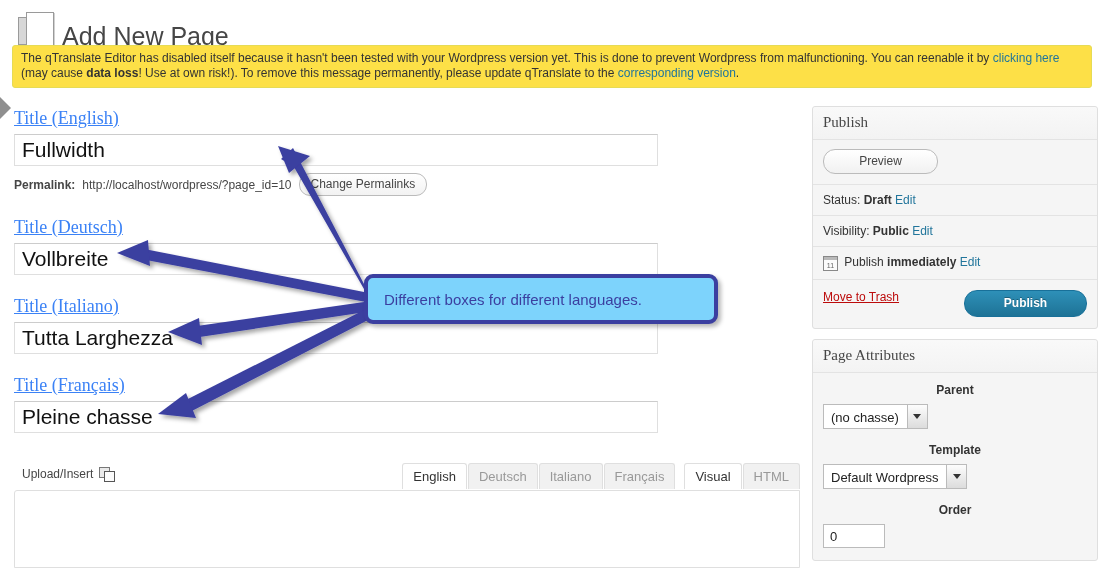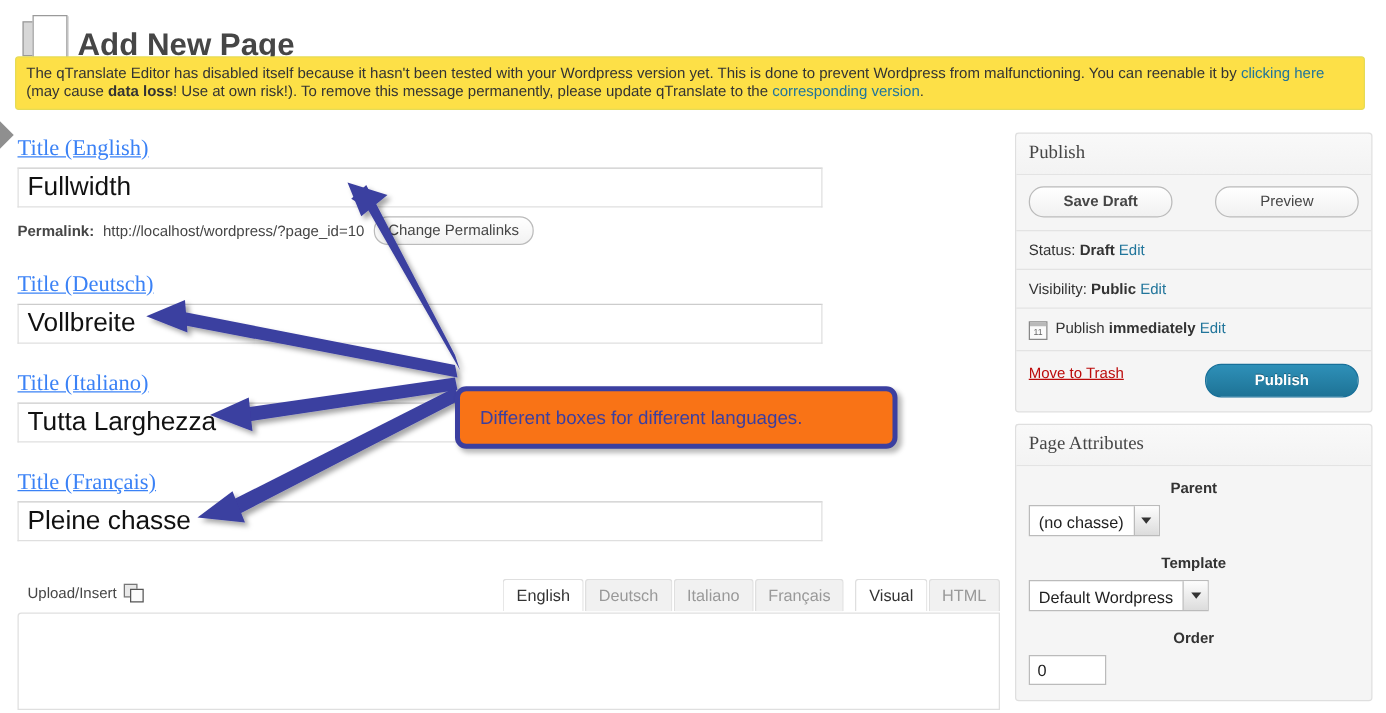--- a/index.html
+++ b/index.html
@@ -40,21 +40,21 @@
     box-shadow: 1px 1px 0 rgba(0,0,0,.18);
     padding: 3px 2px;
   }
   .page-icon .ln {
     height: 1px; background: #8d8d8d; margin: 2px 1px;
   }
   .page-icon .ln.s { width: 60%; }
   #page-title-text {
     font-family: "Liberation Sans", sans-serif;
     font-size: 25px;
-    font-weight: bold;
+    font-weight: normal;
     color: #464646;
     white-space: nowrap;
     margin-top: 16px;
   }
 
   
   #notice {
     position: absolute;
     left: 12px; top: 45px;
     width: 1080px;
@@ -308,29 +308,28 @@
   #annotation-layer {
     position: absolute; left: 0; top: 0;
     width: 1109px; height: 570px;
     pointer-events: none;
   }
   #callout {
     position: absolute;
     left: 364px; top: 274px;
     width: 354px; height: 50px;
     box-sizing: border-box;
-    background: #f97316;
+    background: #7dd3fc;
     border: 4px solid #3b3fa0;
     border-radius: 9px;
     display: flex; align-items: center;
     padding-left: 16px;
     font-size: 15px;
     color: #3b3fa0;
     box-shadow: 3px 3px 4px rgba(0,0,0,.28);
-    margin-top: 35px;
   }
 </style>
 </head>
 <body>
 
 <div id="screen">
 
   <div id="page-header">
     <span class="page-icon">
       <span class="sheet back"></span>
@@ -398,21 +397,20 @@
       <span class="tab">Français</span>
       <span class="tab active gap">Visual</span>
       <span class="tab">HTML</span>
     </div>
   </div>
   <div id="editor-box"></div>
 
   <div class="metabox" id="publish-box">
     <div class="metabox-head">Publish</div>
     <div class="pub-row buttons">
-      <span class="pill bold">Save Draft</span>
       <span class="pill">Preview</span>
     </div>
     <div class="pub-row">
       <span>Status:</span>
       <b>Draft</b>
       <a>Edit</a>
     </div>
     <div class="pub-row">
       <span>Visibility:</span>
       <b>Public</b>

